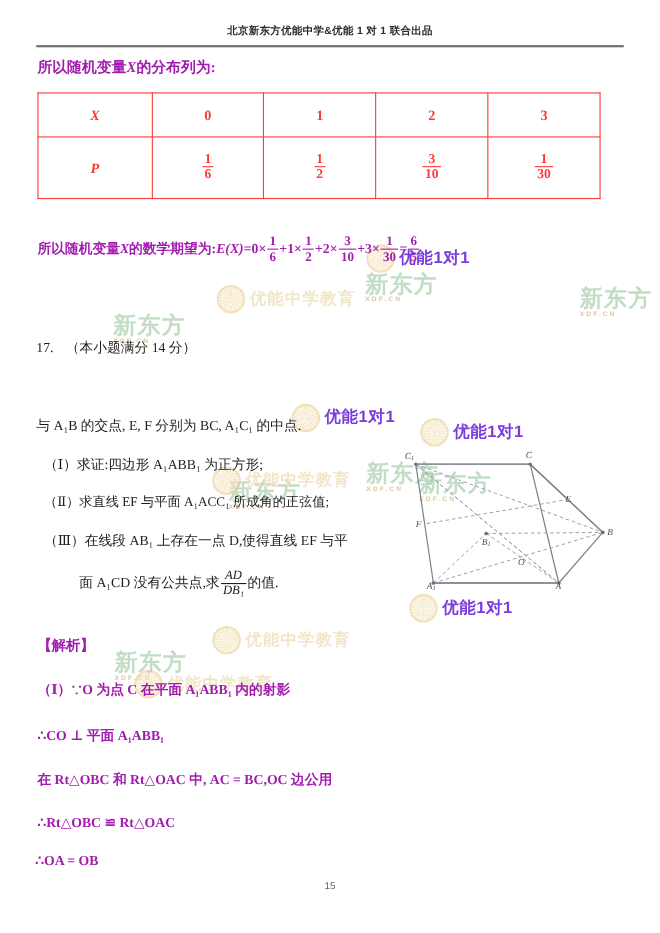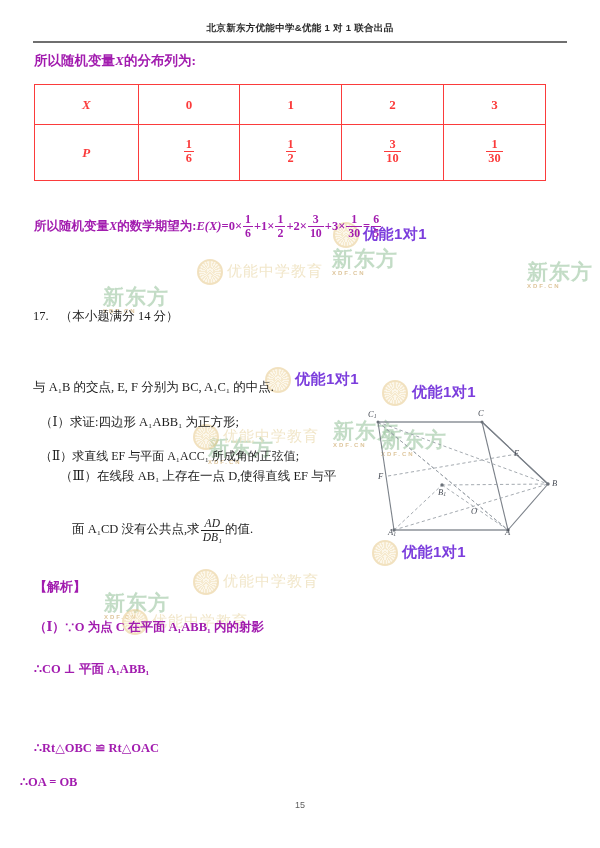--- a/index.html
+++ b/index.html
@@ -97,21 +97,21 @@
   .wm-xdf .small{font-size:6px;letter-spacing:2px;display:block;color:#c9a25f;margin-top:1px;}
   .wm-seal{
     width:22px;height:22px;border-radius:50%;
     border:2px solid #e7c98b;opacity:.55;
     display:inline-block;vertical-align:middle;
     background:
       repeating-conic-gradient(from 0deg,#f0d9a8 0deg 8deg,#fbf1dc 8deg 16deg);
   }
   .wm-text{
     font-family:"Liberation Sans","DejaVu Sans",sans-serif;
-    font-weight:normal;font-size:15px;color:#efe2c0;opacity:.85;
+    font-weight:bold;font-size:15px;color:#efe2c0;opacity:.85;
     letter-spacing:1px;
   }
   .wm-1v1{
     font-family:"Liberation Sans","DejaVu Sans",sans-serif;
     font-weight:bold;font-size:15px;color:#6d28d9;opacity:.9;
     letter-spacing:.5px;
   }
 
   
   .pagenum{
@@ -255,21 +255,21 @@
   <div class="btxt" style="left:33px;top:308px;font-size:12.5px;">
     <span>17.</span>
     <span style="margin-left:8px;">（本小题满分 14 分）</span>
   </div>
 
 
   <div class="btxt" style="left:33px;top:379px;font-size:12.5px;">与 A₁B 的交点, E, F 分别为 BC, A₁C₁ 的中点.</div>
 
   <div class="btxt" style="left:40px;top:414px;font-size:12.5px;">（Ⅰ）求证:四边形 A₁ABB₁ 为正方形;</div>
   <div class="btxt" style="left:40px;top:448px;font-size:12px;">（Ⅱ）求直线 EF 与平面 A₁ACC₁ 所成角的正弦值;</div>
-  <div class="btxt" style="left:40px;top:468px;font-size:12.5px;margin-left:20px;">（Ⅲ）在线段 AB₁ 上存在一点 D,使得直线 EF 与平</div>
+  <div class="btxt" style="left:40px;top:483px;font-size:12.5px;">（Ⅲ）在线段 AB₁ 上存在一点 D,使得直线 EF 与平</div>
   <div class="btxt" style="left:72px;top:518px;font-size:12.5px;">
     <span>面 A₁CD 没有公共点,求</span><span class="frac" style="font-size:.92em;"><span class="num mi">AD</span><span class="den mi">DB₁</span></span><span>的值.</span>
   </div>
 
   <div class="diagram">
     <svg width="232" height="158" viewBox="0 0 232 158">
 
       <g stroke="#7b8189" fill="none" stroke-width="1.1">
 
         <line x1="12" y1="20" x2="116" y2="20" stroke="#8c9298" stroke-width="1.6"></line>
@@ -322,18 +322,19 @@
     <div class="dlabel" style="left:72px;top:85px;">B<span class="s">1</span></div>
     <div class="dlabel" style="left:186px;top:76px;">B</div>
     <div class="dlabel" style="left:105px;top:104px;">O</div>
     <div class="dlabel" style="left:22px;top:125px;">A<span class="s">1</span></div>
     <div class="dlabel" style="left:139px;top:125px;">A</div>
   </div>
 
   <div class="rtxt" style="left:34px;top:578px;font-size:13px;">【解析】</div>
   <div class="rtxt" style="left:34px;top:619px;font-size:12.5px;">（Ⅰ）∵O 为点 C 在平面 A₁ABB₁ 内的射影</div>
   <div class="rtxt" style="left:34px;top:661px;font-size:12.5px;">∴CO ⊥ 平面 A₁ABB₁</div>
+  <div class="rtxt" style="left:34px;top:701px;font-size:12.5px;">在 Rt△OBC 和 Rt△OAC 中, AC = BC,OC 边公用</div>
   <div class="rtxt" style="left:34px;top:740px;font-size:12.5px;">∴Rt△OBC ≌ Rt△OAC</div>
-  <div class="rtxt" style="left:20px;top:774px;font-size:12.5px;">∴OA = OB</div>
+  <div class="rtxt" style="left:32px;top:774px;font-size:12.5px;">∴OA = OB</div>
 
   <div class="pagenum">15</div>
 
 </div>
 
 </body></html>

